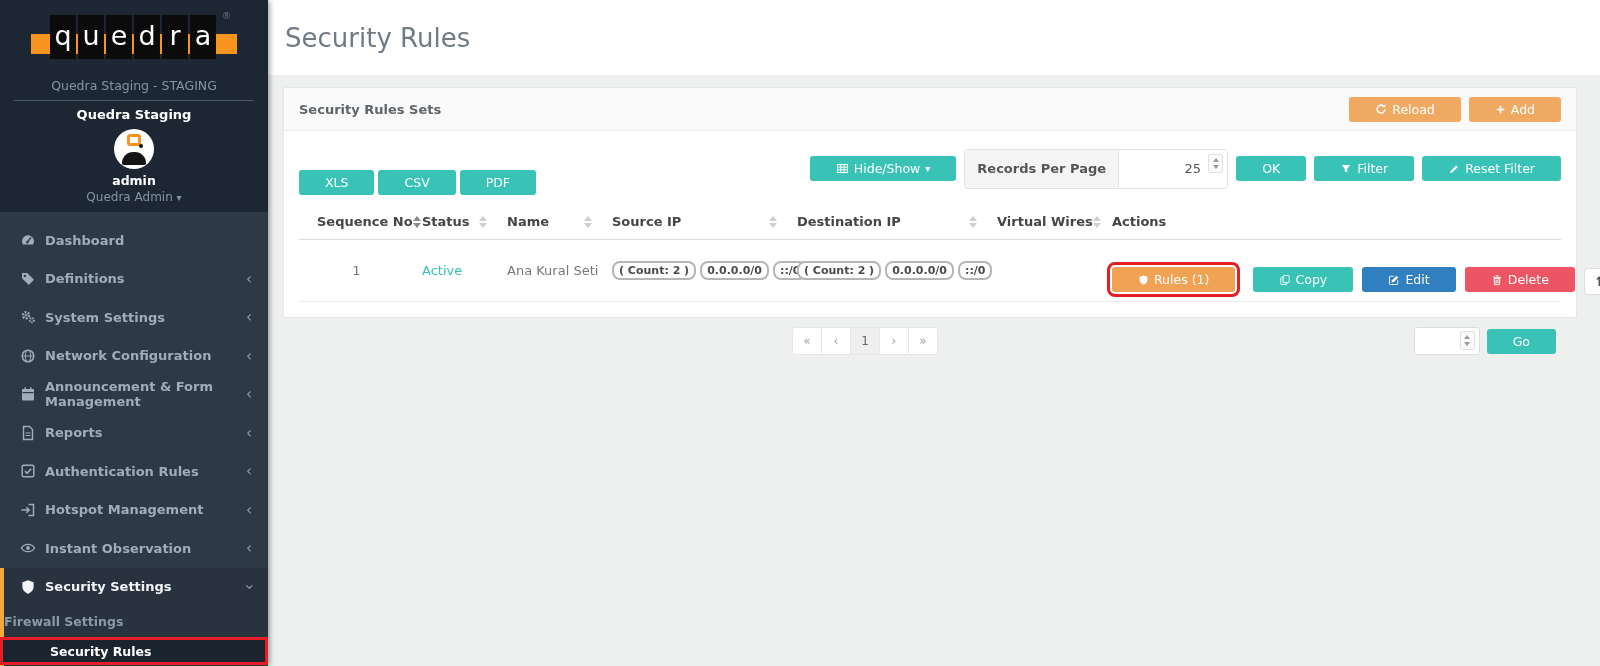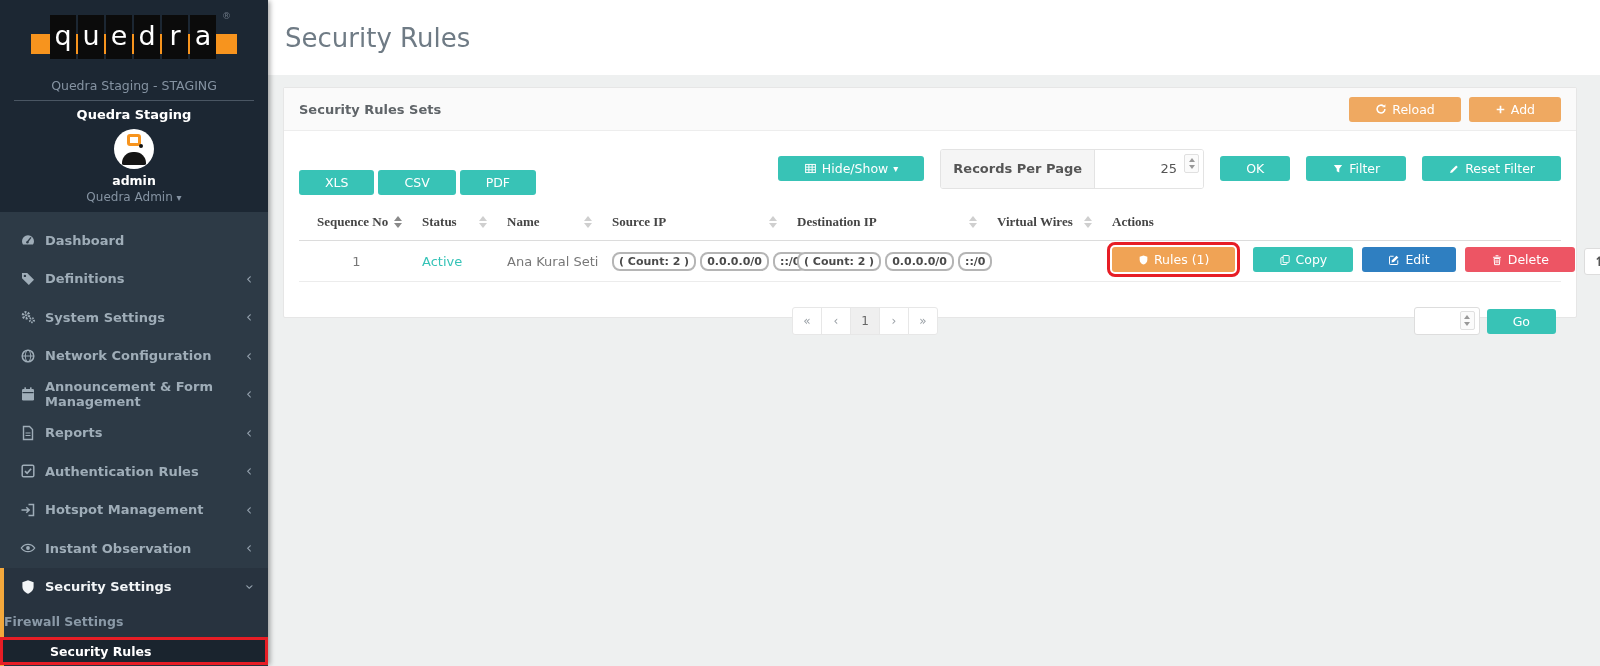--- a/index.html
+++ b/index.html
@@ -46,39 +46,39 @@
 
   .card { position:absolute; left:15px; top:87px; width:1294px; height:231px; background:#fff; border:1px solid #e6e6e6; border-radius:2px; }
   .card-header { height:43px; background:#fafafa; border-bottom:1px solid #ededed; display:flex; align-items:center; padding:0 15px; }
   .card-title { font-size:13px; font-weight:bold; color:#5f6468; }
   .hdr-buttons { margin-left:auto; display:flex; gap:8px; }
 
   .btn { display:inline-flex; align-items:center; gap:5px; border:none; border-radius:3px; color:#fff; font-family:"DejaVu Sans",sans-serif; font-size:12.5px; font-weight:400; padding:5px 26px; cursor:pointer; line-height:1.2; }
   .btn-orange { background:#efa961; }
   .btn-teal { background:#38c3b6; }
   .btn-blue { background:#2f7fc1; }
-  .btn-red { background:#ed5564; }
+  .btn-red { background:#ed5564;margin-top:21px; }
   .btn svg { flex:none; }
 
   .card-body { padding:11px 15px 0; position:relative; }
   .toolbar { display:flex; align-items:center; }
   .export-group { display:flex; gap:4px;margin-top:28px; }
-  .toolbar-right { margin-left:auto; display:flex; align-items:center; gap:16px; }
+  .toolbar-right { margin-left:auto; display:flex; align-items:center; gap:8px; }
 
   .rpp-group { display:flex; align-items:stretch; border:1px solid #e3e3e3; border-radius:3px; height:40px; overflow:hidden; background:#fff; }
   .rpp-label { background:#f5f5f5; border-right:1px solid #e3e3e3; display:flex; align-items:center; padding:0 12px; color:#555; font-size:13px; font-weight:600; }
   .rpp-input-wrap { position:relative; width:108px; display:flex; align-items:center; }
   .rpp-input { border:none; outline:none; width:100%; height:100%; text-align:right; padding-right:26px; font-size:13px; color:#555; font-family:"DejaVu Sans",sans-serif; }
   .stepper { position:absolute; right:4px; top:4px; width:15px; height:19px; border:1px solid #e0e0e0; border-radius:2px; background:#fbfbfb; display:flex; flex-direction:column; align-items:center; justify-content:center; gap:3px; cursor:pointer; }
   .tri-up { width:0; height:0; border-left:3.5px solid transparent; border-right:3.5px solid transparent; border-bottom:4px solid #999; }
   .tri-down { width:0; height:0; border-left:3.5px solid transparent; border-right:3.5px solid transparent; border-top:4px solid #999; }
 
   
   table { width:100%; border-collapse:collapse; margin-top:13px; table-layout:fixed; }
-  th { text-align:left; font-size:13px; color:#454545; font-weight:bold; padding:6px 8px 10px; border-bottom:1px solid #dcdcdc; white-space:nowrap;font-family:Liberation Serif, serif; }
+  th { text-align:left; font-size:13px; color:#454545; font-weight:bold; padding:6px 8px 10px; border-bottom:1px solid #dcdcdc; white-space:nowrap; }
   th .th-inner { display:flex; align-items:center; }
   td { padding:6px 8px; border-bottom:1px solid #ececec; font-size:13px; color:#777; height:31px; vertical-align:middle; white-space:nowrap; }
   th:first-child { padding-left:18px; }
   .cell-center { text-align:center; }
   .status-active { color:#35c3b7; }
 
   .sort-icon { margin-left:auto; display:inline-flex; flex-direction:column; gap:2px; align-items:center; cursor:pointer; padding-right:4px; }
   .sort-icon .t-up { width:0; height:0; border-left:4px solid transparent; border-right:4px solid transparent; border-bottom:5px solid #cfcfcf; }
   .sort-icon .t-dn { width:0; height:0; border-left:4px solid transparent; border-right:4px solid transparent; border-top:5px solid #cfcfcf; }
   .sort-icon.applied .t-up { border-bottom-color:#8a8a8a; }

